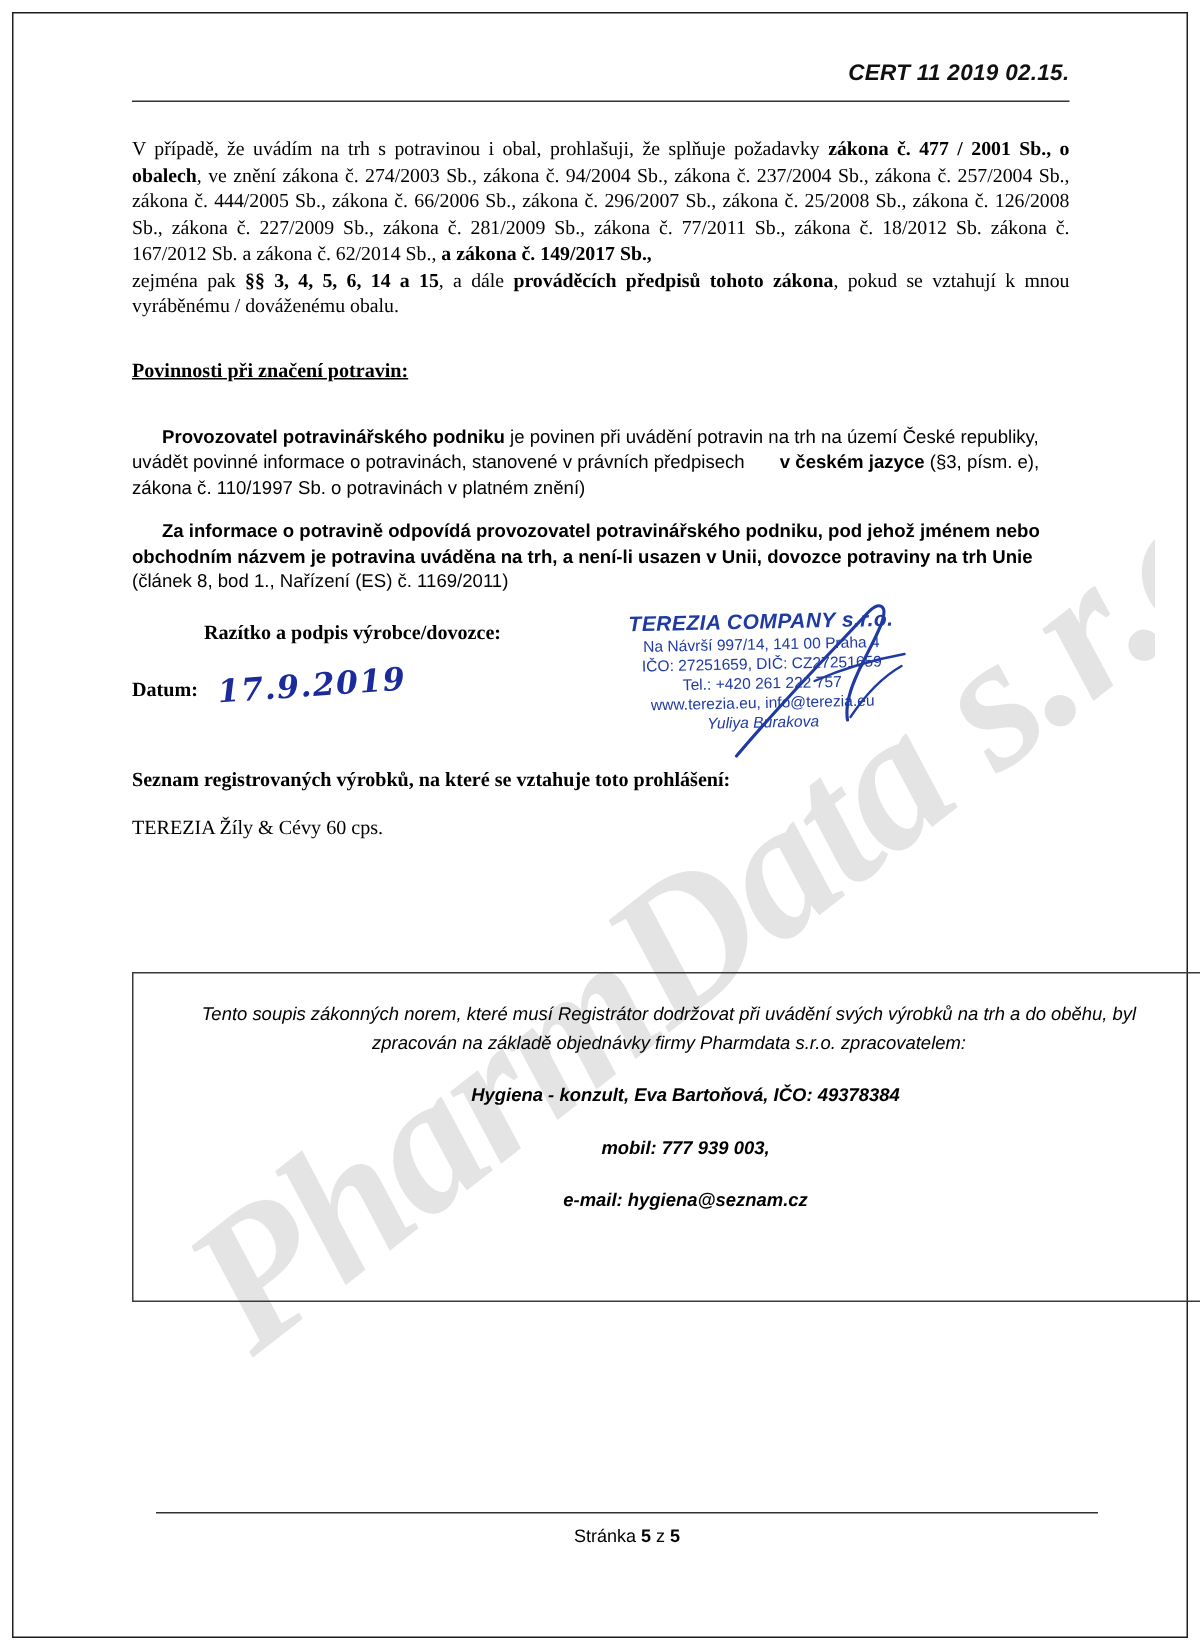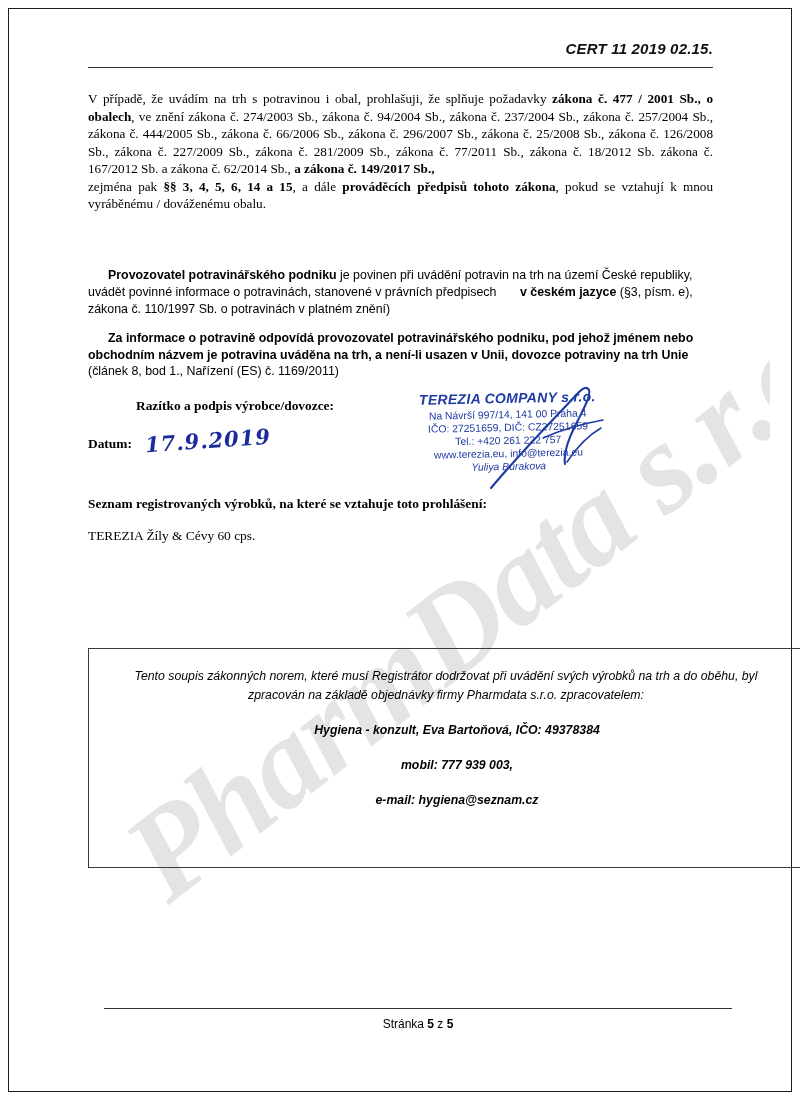--- a/index.html
+++ b/index.html
@@ -212,20 +212,21 @@
 
     <p class="body">
       <span>V případě, že uvádím na trh s potravinou i obal, prohlašuji, že splňuje požadavky </span><span class="b">zákona č. 477 / 2001 Sb., o obalech</span><span>, ve znění zákona č. 274/2003 Sb., zákona č. 94/2004 Sb., zákona č. 237/2004 Sb., zákona č. 257/2004 Sb., zákona č. 444/2005 Sb., zákona č. 66/2006 Sb., zákona č. 296/2007 Sb., zákona č. 25/2008 Sb., zákona č. 126/2008 Sb., zákona č. 227/2009 Sb., zákona č. 281/2009 Sb., zákona č. 77/2011 Sb., zákona č. 18/2012 Sb. zákona č. 167/2012 Sb. a zákona č. 62/2014 Sb., </span><span class="b">a zákona č. 149/2017 Sb.,</span>
     </p>
     <p class="body">
       <span>zejména pak </span><span class="b">§§ 3, 4, 5, 6, 14 a 15</span><span>, a dále </span><span class="b">prováděcích předpisů tohoto zákona</span><span>, pokud se vztahují k mnou vyráběnému / dováženému obalu.</span>
     </p>
 
     <div class="block-gap-lg"></div>
 
+    <div class="section-title">Povinnosti při značení potravin:</div>
 
     <div class="block-gap-md"></div>
 
     <p class="sans">
       <b>Provozovatel potravinářského podniku</b><span> je povinen při uvádění potravin na trh na území České republiky, uvádět povinné informace o potravinách, stanovené v právních předpisech </span><b>v českém jazyce</b><span> (§3, písm. e), zákona č. 110/1997 Sb. o potravinách v platném znění)</span>
     </p>
     <p class="sans">
       <b>Za informace o potravině odpovídá provozovatel potravinářského podniku, pod jehož jménem nebo obchodním názvem je potravina uváděna na trh, a není-li usazen v Unii, dovozce potraviny na trh Unie</b><span> (článek 8, bod 1., Nařízení (ES) č. 1169/2011)</span>
     </p>
 

